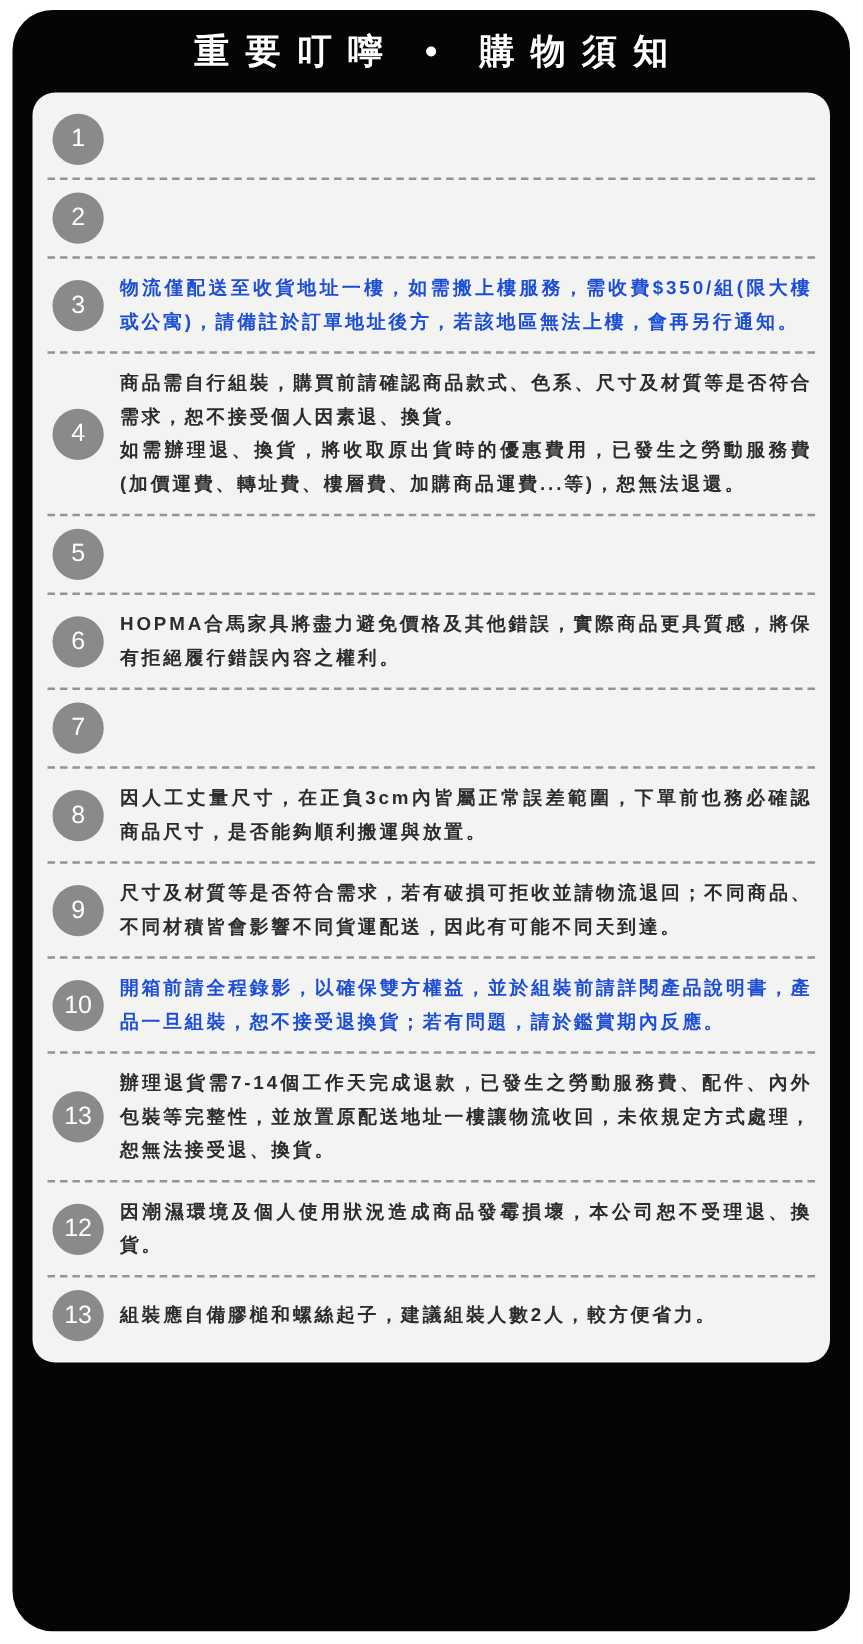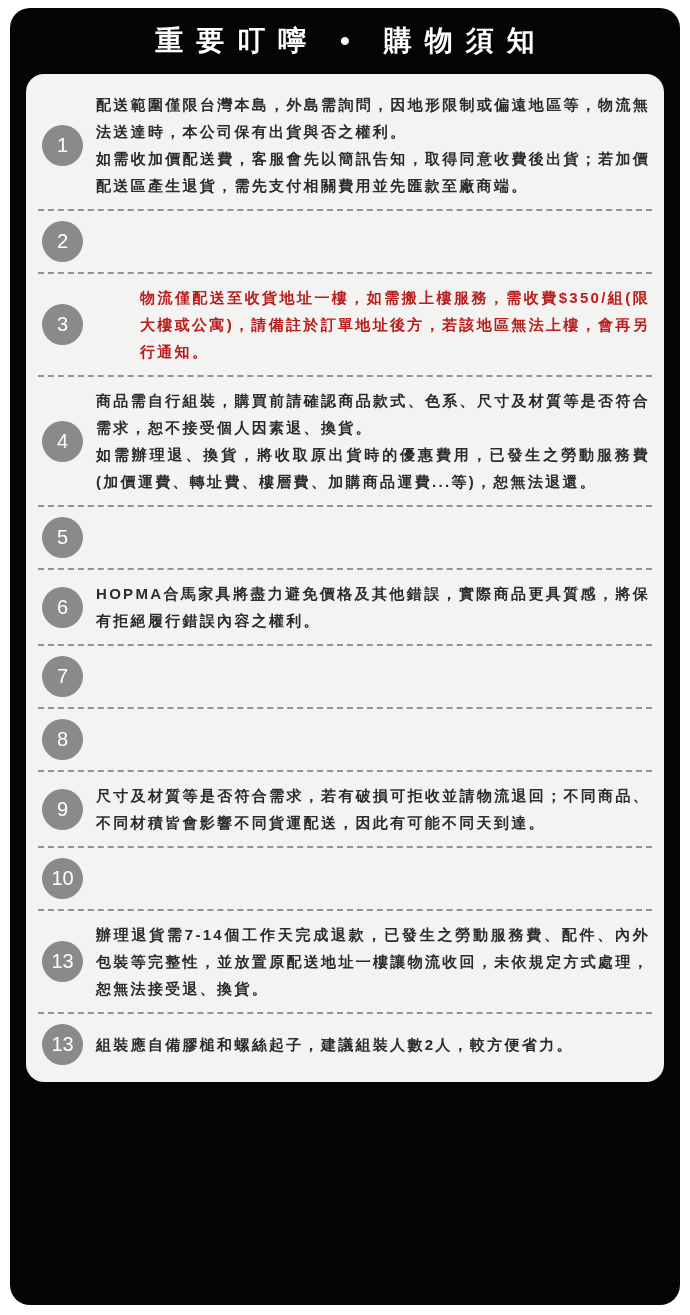--- a/index.html
+++ b/index.html
@@ -10,21 +10,21 @@
   }
   .page {
     width: 690px;
     height: 1315px;
     background: #ffffff;
     box-sizing: border-box;
     padding: 8px 10px;
   }
   .frame {
     background: #050505;
-    border-radius: 20px;
+    border-radius: 32px;
     box-sizing: border-box;
     padding: 0 16px 9px 16px;
     min-height: 1297px;
   }
   .header {
     height: 66px;
     display: flex;
     align-items: center;
     justify-content: center;
   }
@@ -69,38 +69,35 @@
     flex: 1 1 auto;
     font-size: 15px;
     line-height: 27px;
     letter-spacing: 2.3px;
     color: #2c2c2c;
     font-weight: 600;
     white-space: pre-line;
     text-align: justify;
   }
   .notice.highlight .notice-text {
-    color: #b91c1c;
-    margin-left: 44px;
+    color: #1d4ed8;
   }
 </style>
 </head>
 <body>
 
 <div class="page">
   <div class="frame">
     <div class="header">
       <div class="header-title">重要叮嚀 • 購物須知</div>
     </div>
     <div class="card">
       <div id="notice-list">
   <div class="notice">
     <div class="badge">1</div>
-    <div class="notice-text">配送範圍僅限台灣本島，外島需詢問，因地形限制或偏遠地區等，物流無法送達時，本公司保有出貨與否之權利。
-如需收加價配送費，客服會先以簡訊告知，取得同意收費後出貨；若加價配送區產生退貨，需先支付相關費用並先匯款至廠商端。</div>
   </div>
 
   <div class="notice">
     <div class="badge">2</div>
   </div>
 
   <div class="notice highlight">
     <div class="badge">3</div>
     <div class="notice-text">物流僅配送至收貨地址一樓，如需搬上樓服務，需收費$350/組(限大樓或公寓)，請備註於訂單地址後方，若該地區無法上樓，會再另行通知。</div>
   </div>
@@ -119,36 +116,42 @@
     <div class="badge">6</div>
     <div class="notice-text">HOPMA合馬家具將盡力避免價格及其他錯誤，實際商品更具質感，將保有拒絕履行錯誤內容之權利。</div>
   </div>
 
   <div class="notice">
     <div class="badge">7</div>
   </div>
 
   <div class="notice">
     <div class="badge">8</div>
+    <div class="notice-text">因人工丈量尺寸，在正負3cm內皆屬正常誤差範圍，下單前也務必確認商品尺寸，是否能夠順利搬運與放置。</div>
   </div>
 
   <div class="notice">
     <div class="badge">9</div>
     <div class="notice-text">尺寸及材質等是否符合需求，若有破損可拒收並請物流退回；不同商品、不同材積皆會影響不同貨運配送，因此有可能不同天到達。</div>
   </div>
 
   <div class="notice highlight">
     <div class="badge">10</div>
+    <div class="notice-text">開箱前請全程錄影，以確保雙方權益，並於組裝前請詳閱產品說明書，產品一旦組裝，恕不接受退換貨；若有問題，請於鑑賞期內反應。</div>
   </div>
 
   <div class="notice">
     <div class="badge">13</div>
     <div class="notice-text">辦理退貨需7-14個工作天完成退款，已發生之勞動服務費、配件、內外包裝等完整性，並放置原配送地址一樓讓物流收回，未依規定方式處理，恕無法接受退、換貨。</div>
   </div>
 
+  <div class="notice">
+    <div class="badge">12</div>
+    <div class="notice-text">因潮濕環境及個人使用狀況造成商品發霉損壞，本公司恕不受理退、換貨。</div>
+  </div>
 
   <div class="notice">
     <div class="badge">13</div>
     <div class="notice-text">組裝應自備膠槌和螺絲起子，建議組裝人數2人，較方便省力。</div>
   </div>
 </div>
     </div>
   </div>
 </div>
 

